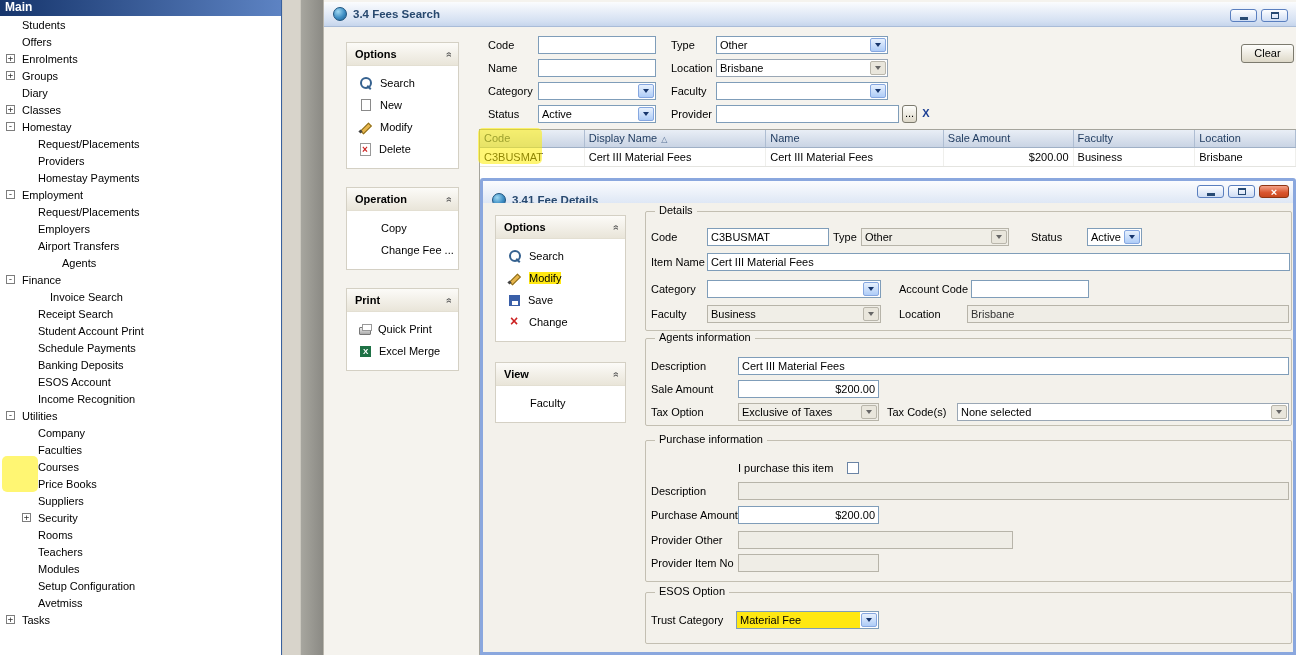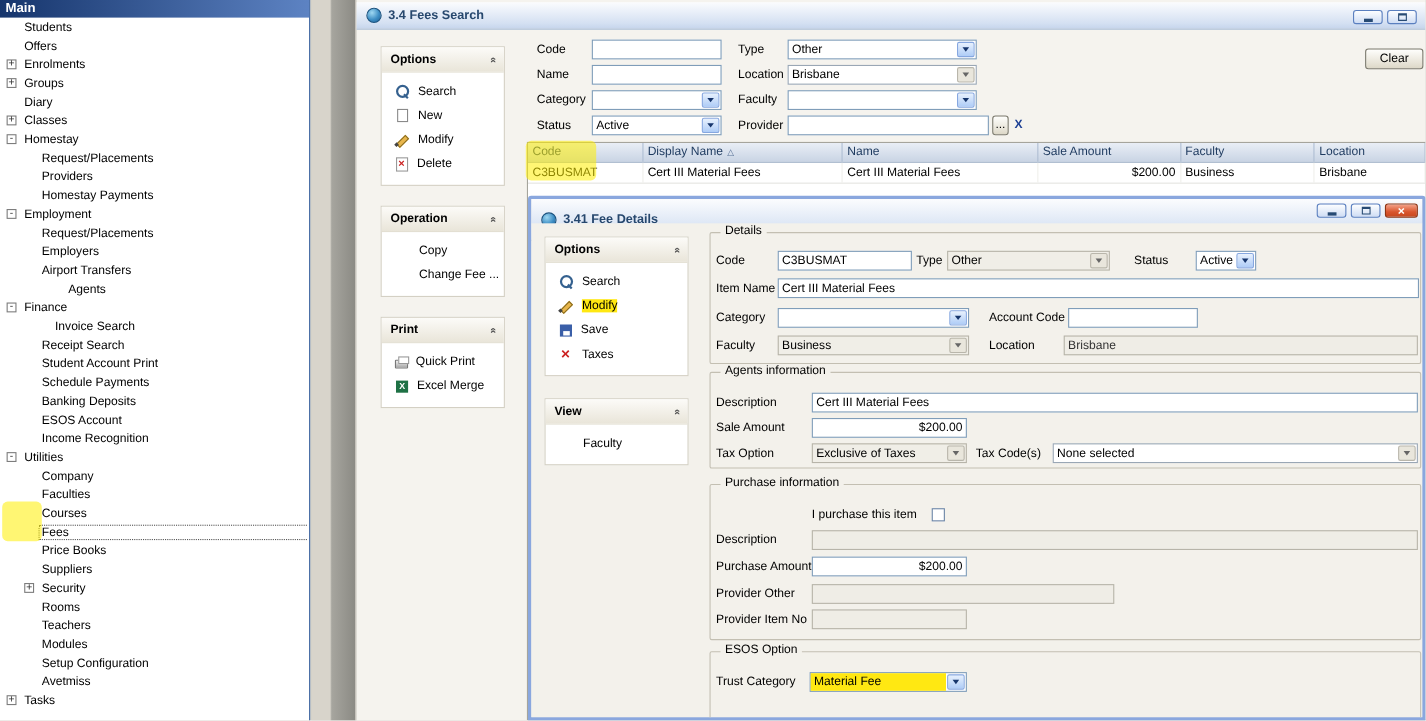--- a/index.html
+++ b/index.html
@@ -220,24 +220,20 @@
     <span class="tree-label">Company</span>
   </div>
       <div class="tree-item" style="padding-left: 22px;">
     <span class="expand-box hidden"></span>
     <span class="tree-label">Faculties</span>
   </div>
       <div class="tree-item" style="padding-left: 22px;">
     <span class="expand-box hidden"></span>
     <span class="tree-label">Courses</span>
   </div>
-      <div class="tree-item selected" style="padding-left: 22px;">
-    <span class="expand-box hidden"></span>
-    <span class="tree-label">Fees</span>
-  </div>
       <div class="tree-item" style="padding-left: 22px;">
     <span class="expand-box hidden"></span>
     <span class="tree-label">Price Books</span>
   </div>
       <div class="tree-item" style="padding-left: 22px;">
     <span class="expand-box hidden"></span>
     <span class="tree-label">Suppliers</span>
   </div>
       <div class="tree-item" style="padding-left: 22px;">
     <span class="expand-box">+</span>
@@ -460,21 +456,21 @@
             <div class="panel-item hl">
     <span class="icon icon-modify"></span>
     <span class="pi-label">Modify</span>
   </div>
             <div class="panel-item">
     <span class="icon icon-save"></span>
     <span class="pi-label">Save</span>
   </div>
             <div class="panel-item">
     <span class="icon icon-cancel"></span>
-    <span class="pi-label">Taxes</span>
+    <span class="pi-label">Change</span>
   </div>
           </div>
   </div>
         <div class="panel">
     <div class="panel-hd">
       <span class="panel-title">View</span>
       <span class="chev"></span>
     </div>
     <div class="panel-body">
             <div class="panel-item no-icon">
@@ -554,21 +550,21 @@
       <div class="f-label" style="left:5px;top:42px">Description</div>
       <div class="tb dis" style="left:92px;top:41px;width:551px"></div>
       <div class="f-label" style="left:5px;top:66px">Purchase Amount</div>
       <div class="tb right" style="left:92px;top:65px;width:141px">$200.00</div>
       <div class="f-label" style="left:5px;top:91px">Provider Other</div>
       <div class="tb dis" style="left:92px;top:90px;width:275px"></div>
       <div class="f-label" style="left:5px;top:114px">Provider Item No</div>
       <div class="tb dis" style="left:92px;top:113px;width:141px"></div>
     </div>
 
-    <div class="group-box" style="left:162px;top:389px;width:647px;height:64px">
+    <div class="group-box" style="left:162px;top:389px;width:647px;height:52px">
       <span class="legend">ESOS Option</span>
       <div class="f-label" style="left:5px;top:19px">Trust Category</div>
       <div class="combo hl" style="left:90px;top:18px;width:143px">
         <span class="combo-val">Material Fee</span>
         <span class="combo-btn">
             <span class="arr"></span>
           </span>
       </div>
     </div>
   </div>

